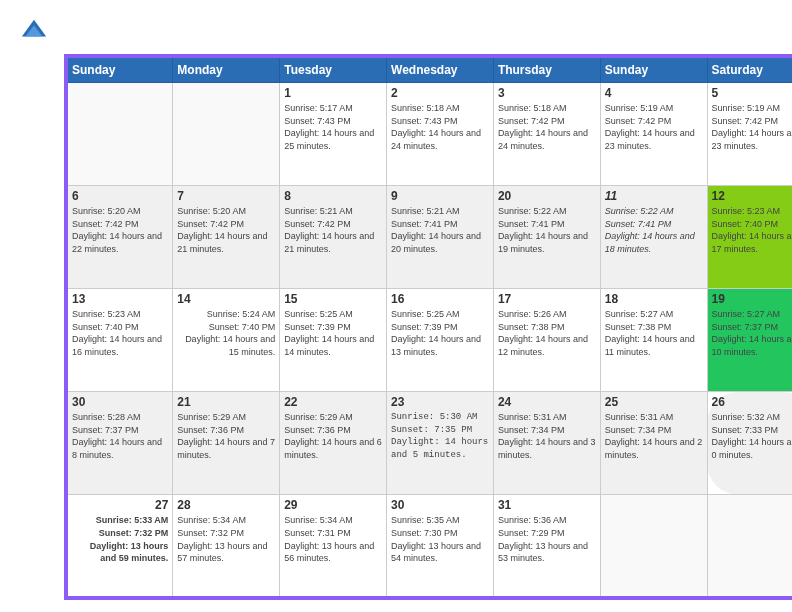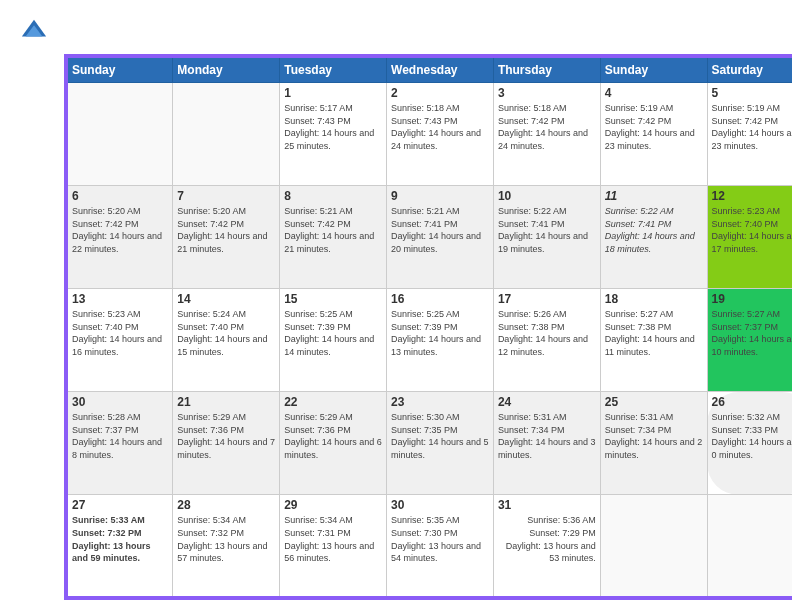--- a/index.html
+++ b/index.html
@@ -195,21 +195,21 @@
 Sunset: 7:42 PM
 Daylight: 14 hours and 21 minutes.</div>
           </td>
           <td style="background: rgb(240, 240, 240);">
             <span class="day-num">9</span>
             <div class="day-info" style="white-space: pre-line;">Sunrise: 5:21 AM
 Sunset: 7:41 PM
 Daylight: 14 hours and 20 minutes.</div>
           </td>
           <td style="background: rgb(240, 240, 240);">
-            <span class="day-num">10</span>
+            <span class="day-num">20</span>
             <div class="day-info" style="white-space: pre-line;">Sunrise: 5:22 AM
 Sunset: 7:41 PM
 Daylight: 14 hours and 19 minutes.</div>
           </td>
           <td style="background: rgb(240, 240, 240); font-style: italic;">
             <span class="day-num">11</span>
             <div class="day-info" style="white-space: pre-line;">Sunrise: 5:22 AM
 Sunset: 7:41 PM
 Daylight: 14 hours and 18 minutes.</div>
           </td>
@@ -222,21 +222,21 @@
         </tr>
         <tr>
           <td style="background: rgb(255, 255, 255);">
             <span class="day-num">13</span>
             <div class="day-info" style="white-space: pre-line;">Sunrise: 5:23 AM
 Sunset: 7:40 PM
 Daylight: 14 hours and 16 minutes.</div>
           </td>
           <td style="background: rgb(255, 255, 255);">
             <span class="day-num">14</span>
-            <div class="day-info" style="white-space: pre-line;">Sunrise: 5:24 AM
+            <div class="day-info" style="white-space: pre-line; text-align: right;">Sunrise: 5:24 AM
 Sunset: 7:40 PM
 Daylight: 14 hours and 15 minutes.</div>
           </td>
           <td style="background: rgb(255, 255, 255);">
             <span class="day-num">15</span>
             <div class="day-info" style="white-space: pre-line;">Sunrise: 5:25 AM
 Sunset: 7:39 PM
 Daylight: 14 hours and 14 minutes.</div>
           </td>
           <td style="background: rgb(255, 255, 255);">
@@ -278,21 +278,21 @@
 Daylight: 14 hours and 7 minutes.</div>
           </td>
           <td style="background: rgb(240, 240, 240);">
             <span class="day-num">22</span>
             <div class="day-info" style="white-space: pre-line;">Sunrise: 5:29 AM
 Sunset: 7:36 PM
 Daylight: 14 hours and 6 minutes.</div>
           </td>
           <td style="background: rgb(240, 240, 240);">
             <span class="day-num">23</span>
-            <div class="day-info" style="white-space: pre-line;">Sunrise: 5:30 AM
+            <div class="day-info" style="white-space: pre-line; font-family: Liberation Mono, monospace;">Sunrise: 5:30 AM
 Sunset: 7:35 PM
 Daylight: 14 hours and 5 minutes.</div>
           </td>
           <td style="background: rgb(240, 240, 240);">
             <span class="day-num">24</span>
             <div class="day-info" style="white-space: pre-line;">Sunrise: 5:31 AM
 Sunset: 7:34 PM
 Daylight: 14 hours and 3 minutes.</div>
           </td>
           <td style="background: rgb(240, 240, 240);">
@@ -302,21 +302,21 @@
 Daylight: 14 hours and 2 minutes.</div>
           </td>
           <td style="background: rgb(240, 240, 240); border-radius: 32px;">
             <span class="day-num">26</span>
             <div class="day-info" style="white-space: pre-line;">Sunrise: 5:32 AM
 Sunset: 7:33 PM
 Daylight: 14 hours and 0 minutes.</div>
           </td>
         </tr>
         <tr>
-          <td style="background: rgb(255, 255, 255);">
+          <td style="background: rgb(255, 255, 255); text-align: right;">
             <span class="day-num">27</span>
             <div class="day-info" style="white-space: pre-line; font-weight: bold;">Sunrise: 5:33 AM
 Sunset: 7:32 PM
 Daylight: 13 hours and 59 minutes.</div>
           </td>
           <td style="background: rgb(255, 255, 255);">
             <span class="day-num">28</span>
             <div class="day-info" style="white-space: pre-line;">Sunrise: 5:34 AM
 Sunset: 7:32 PM
 Daylight: 13 hours and 57 minutes.</div>
@@ -328,21 +328,21 @@
 Daylight: 13 hours and 56 minutes.</div>
           </td>
           <td style="background: rgb(255, 255, 255);">
             <span class="day-num">30</span>
             <div class="day-info" style="white-space: pre-line;">Sunrise: 5:35 AM
 Sunset: 7:30 PM
 Daylight: 13 hours and 54 minutes.</div>
           </td>
           <td style="background: rgb(255, 255, 255);">
             <span class="day-num">31</span>
-            <div class="day-info" style="white-space: pre-line; text-align: right;">Sunrise: 5:36 AM
+            <div class="day-info" style="white-space: pre-line;">Sunrise: 5:36 AM
 Sunset: 7:29 PM
 Daylight: 13 hours and 53 minutes.</div>
           </td>
           <td class="empty"></td>
           <td class="empty"></td>
         </tr>
       </tbody>
   </table>
 </div>
 

